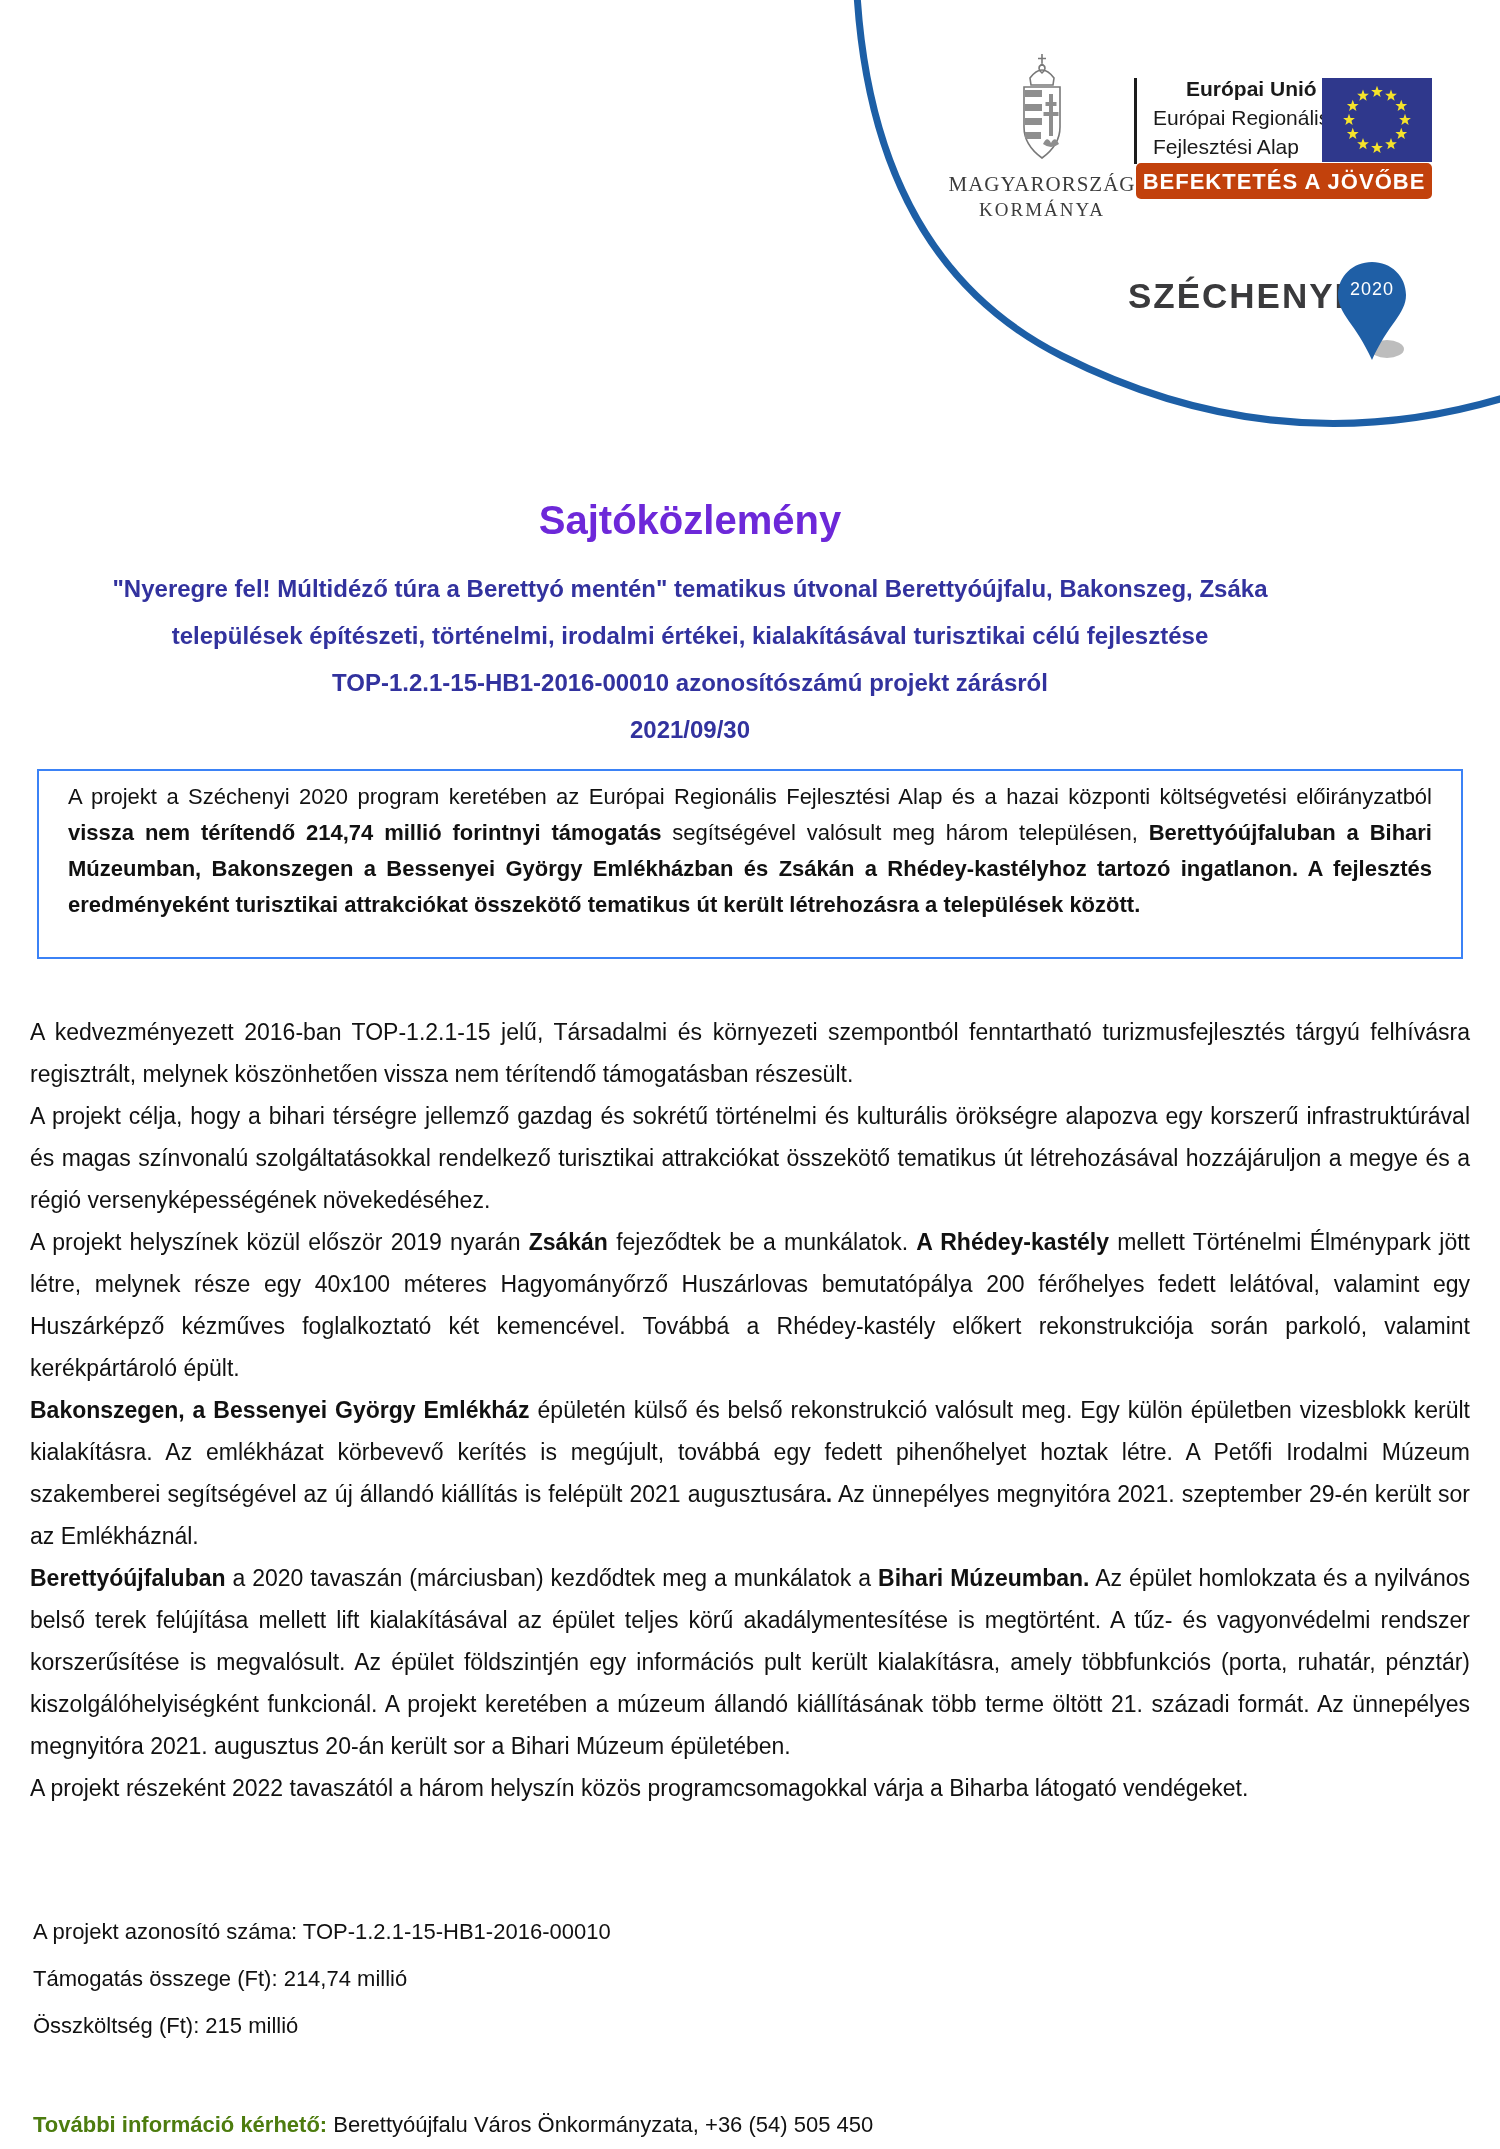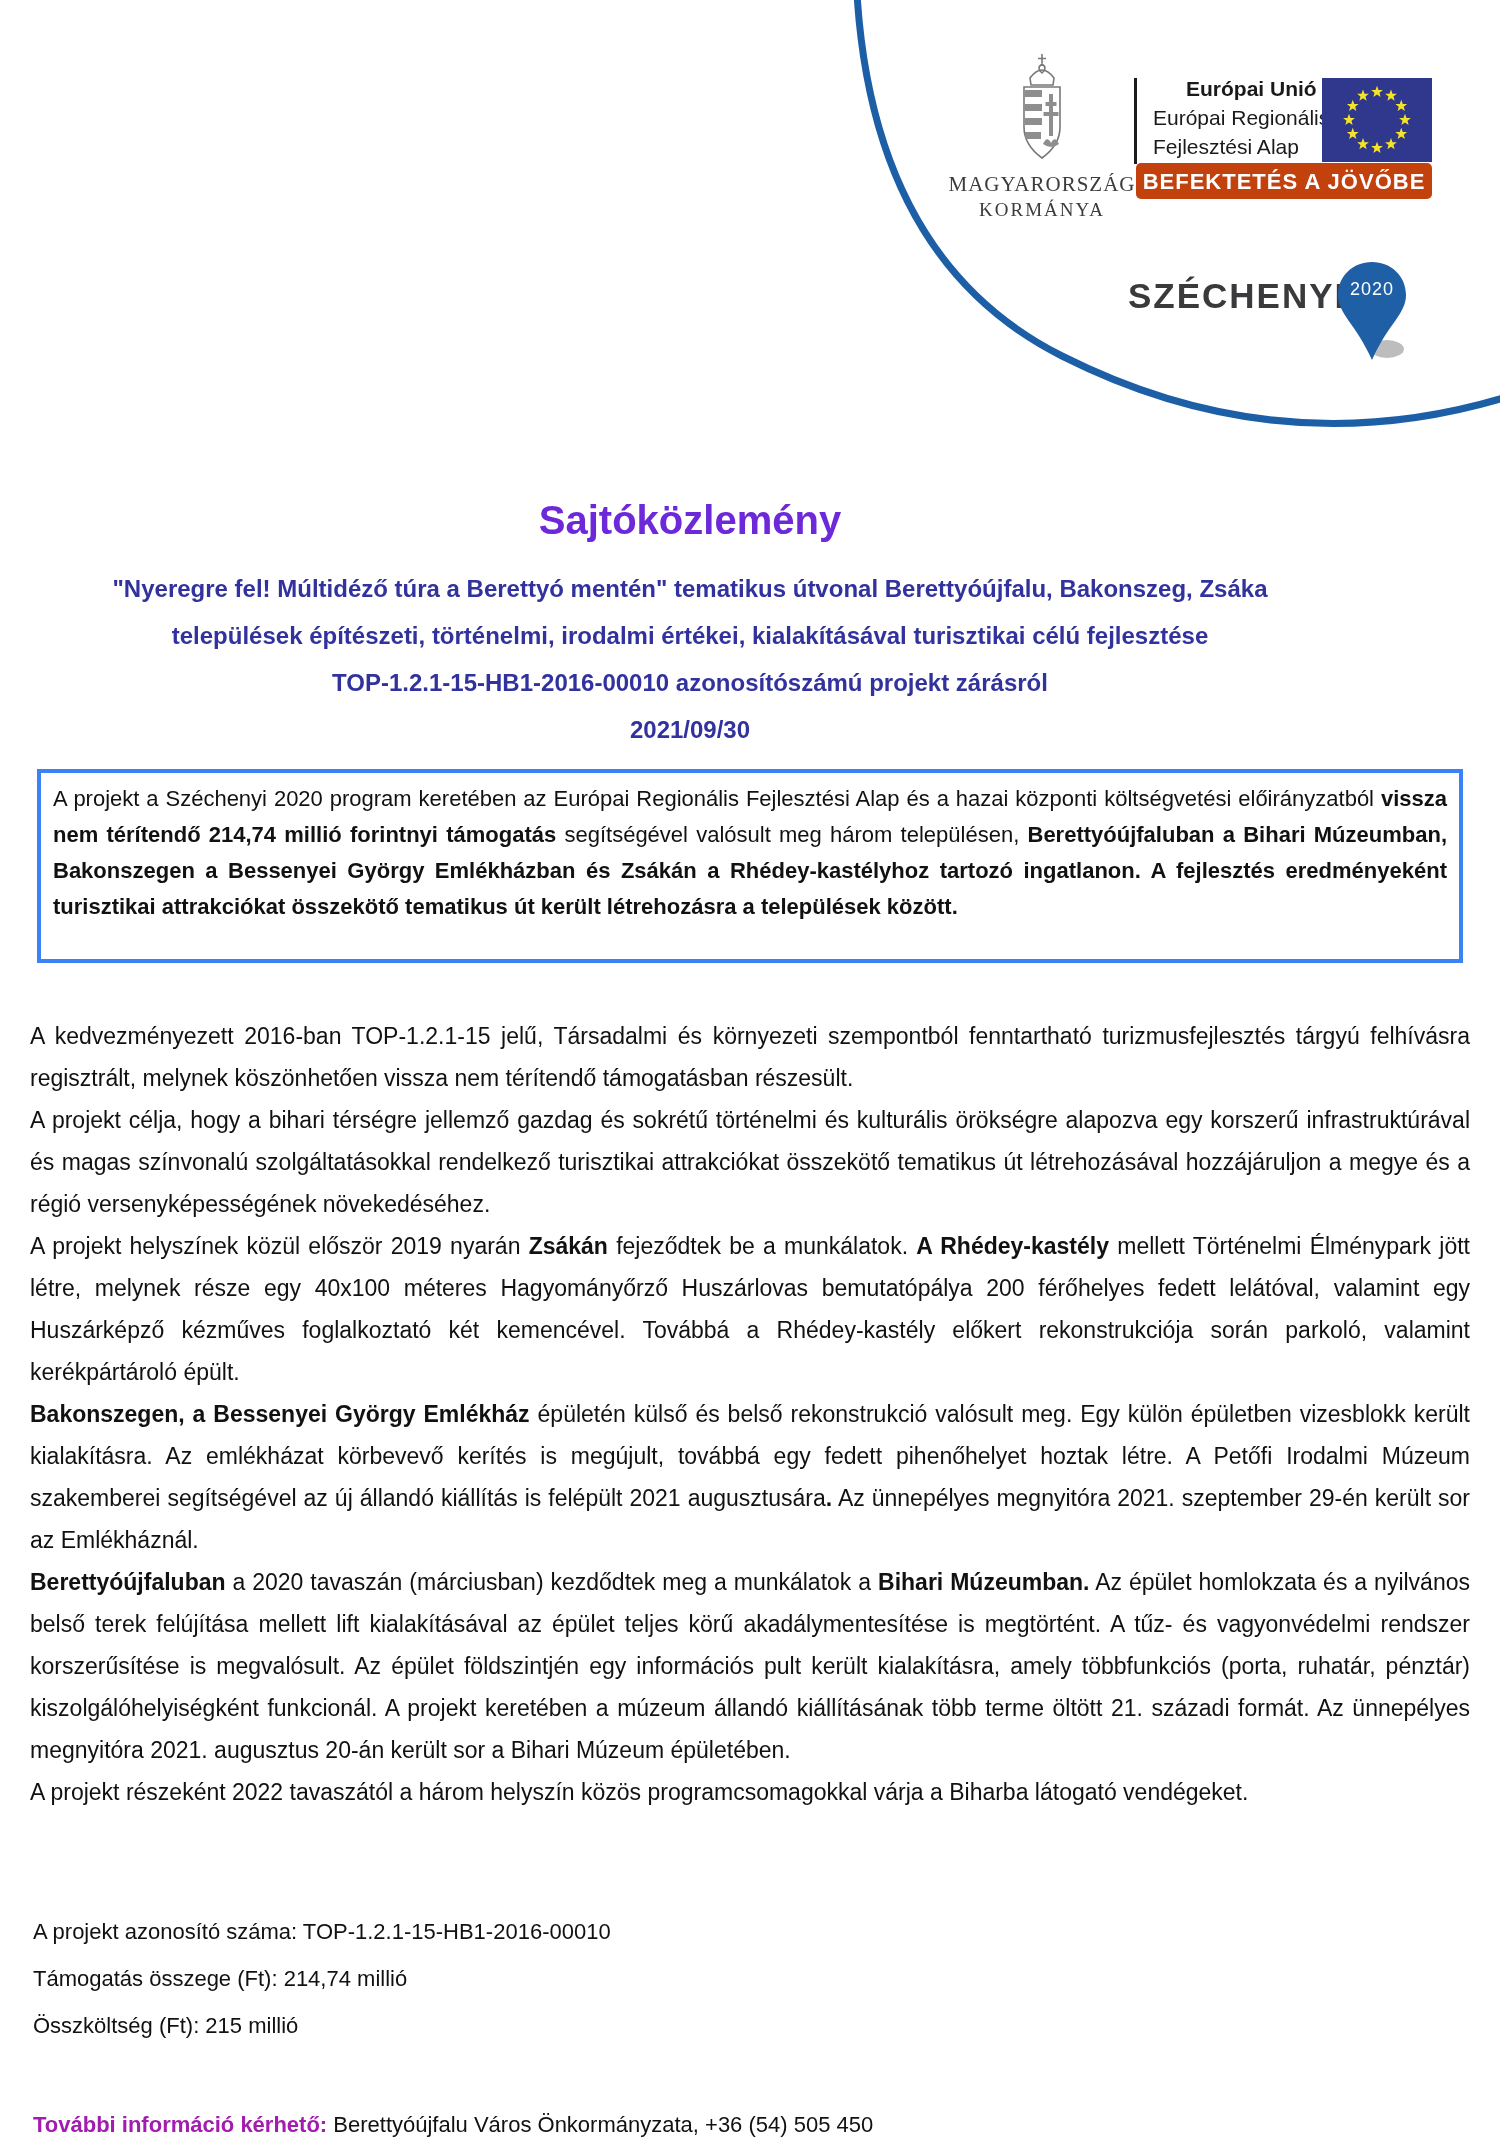--- a/index.html
+++ b/index.html
@@ -25,32 +25,32 @@
   .pin-wrap{position:absolute;left:1338px;top:262px;width:68px;height:100px;}
   .pin-year{position:absolute;left:0;top:17px;width:100%;text-align:center;color:#ffffff;
             font-size:18px;letter-spacing:1px;}
 
   
   .title-col{width:1204px;margin:28px 0 0 88px;text-align:center;}
   .doc-title{margin:0 0 22px 0;font-size:40px;font-weight:bold;color:#6d28d9;}
   .subtitle{color:#32329e;font-weight:bold;font-size:24px;line-height:47px;}
 
   
-  .lead-box{margin:16px 37px 0;height:178px;border:4px solid #3b82f6;padding:8px 12px 0;
+  .lead-box{margin:16px 37px 0;height:178px;border:2px solid #3b82f6;padding:8px 29px 0;
             font-size:22px;line-height:36px;text-align:justify;overflow:visible;}
 
   
   .body-text{margin:52px 30px 0;font-size:23px;line-height:42px;text-align:justify;}
   .body-text p{margin:0;}
   .b{font-weight:bold;}
 
   
   .details{position:absolute;left:33px;top:1908px;font-size:22px;line-height:47px;}
   .footer{position:absolute;left:33px;top:2112px;font-size:22px;}
-  .footer .lbl{color:#a21caf;font-weight:bold;}
+  .footer .lbl{color:#4d7c0f;font-weight:bold;}
 </style>
 </head>
 <body>
 
 <div class="page">
 
   <div class="header">
 
     <svg class="swoosh" viewBox="0 0 1500 470" aria-hidden="true">
       <path d="M 857 -6 C 866 140, 915 282, 1062 356 C 1185 418, 1335 450, 1510 396" fill="none" stroke="#1D5FA6" stroke-width="7" stroke-linecap="round"></path>

